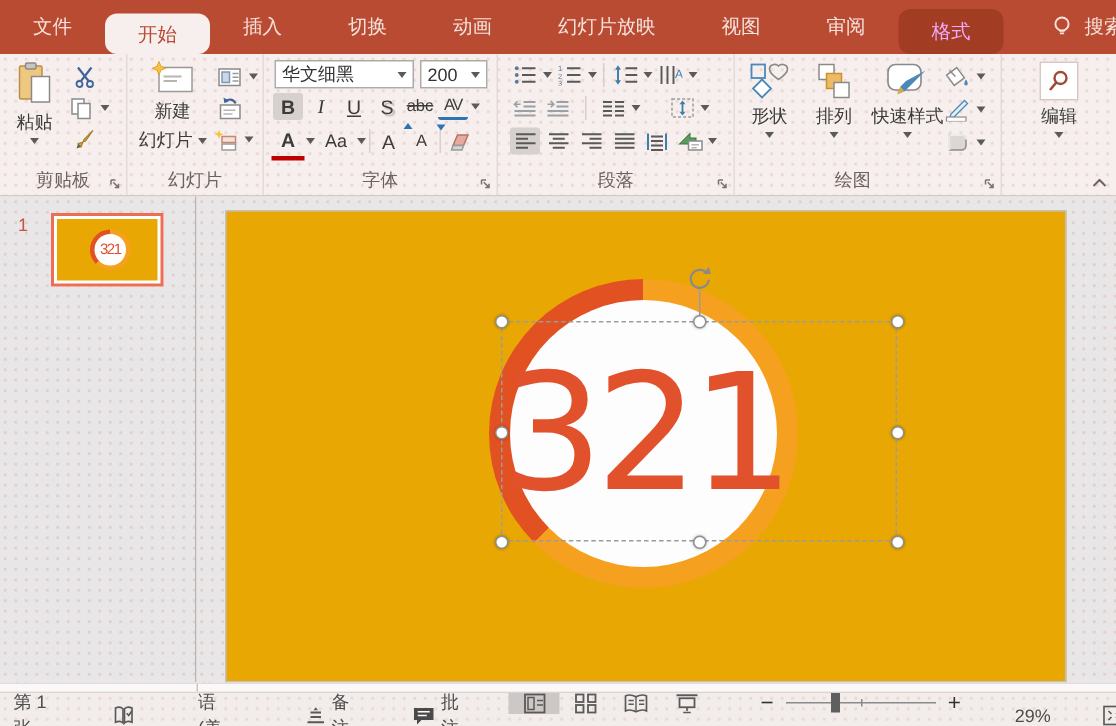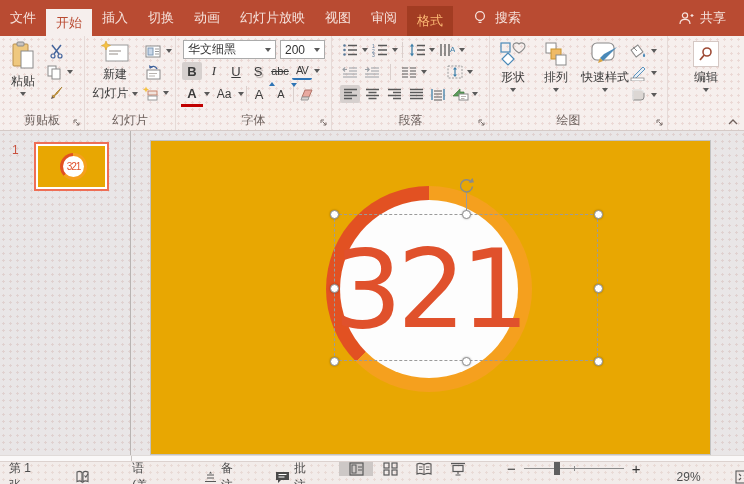--- a/index.html
+++ b/index.html
@@ -3,23 +3,23 @@
 <meta charset="utf-8">
 <style>
   * { margin:0; padding:0; box-sizing:border-box; }
   html,body { width:744px; height:484px; overflow:hidden;
     font-family:"Liberation Sans","DejaVu Sans",sans-serif; }
   .app { width:744px; height:484px; display:flex; flex-direction:column; background:#F6EFED; }
 
   
   .tabbar { height:36px; background:#B94B32; display:flex; align-items:stretch; flex:none;
     color:#F6E2DC; font-size:13px; }
-  .tab { display:flex; align-items:center; padding:0 10px; cursor:default; white-space:nowrap; }
+  .tab { display:flex; align-items:center; padding:0 22px; cursor:default; white-space:nowrap;border-radius:8px; }
   .tab.active { background:#F6EFED; color:#B94B32; margin-top:9px; }
-  .tab.contextual { background:#A23C22; color:#fdba74; margin-top:6px; margin-bottom:0; }
+  .tab.contextual { background:#A23C22; color:#f0abfc; margin-top:6px; margin-bottom:0; }
   .tab.search-tab { margin-left:10px; gap:8px; }
   .share-area { margin-left:auto; display:flex; align-items:center; gap:6px; padding:8px 18px; }
 
   
   .ribbon { height:95px; flex:none; position:relative; display:flex;
     background:#F6EFED;
     background-image:radial-gradient(circle, rgba(205,160,150,.28) 1px, transparent 1.3px);
     background-size:7px 7px;
     border-bottom:1px solid #D5CAC7; }
   .rgroup { position:relative; flex:none; border-right:1px solid #E5DAD7; height:100%; }

